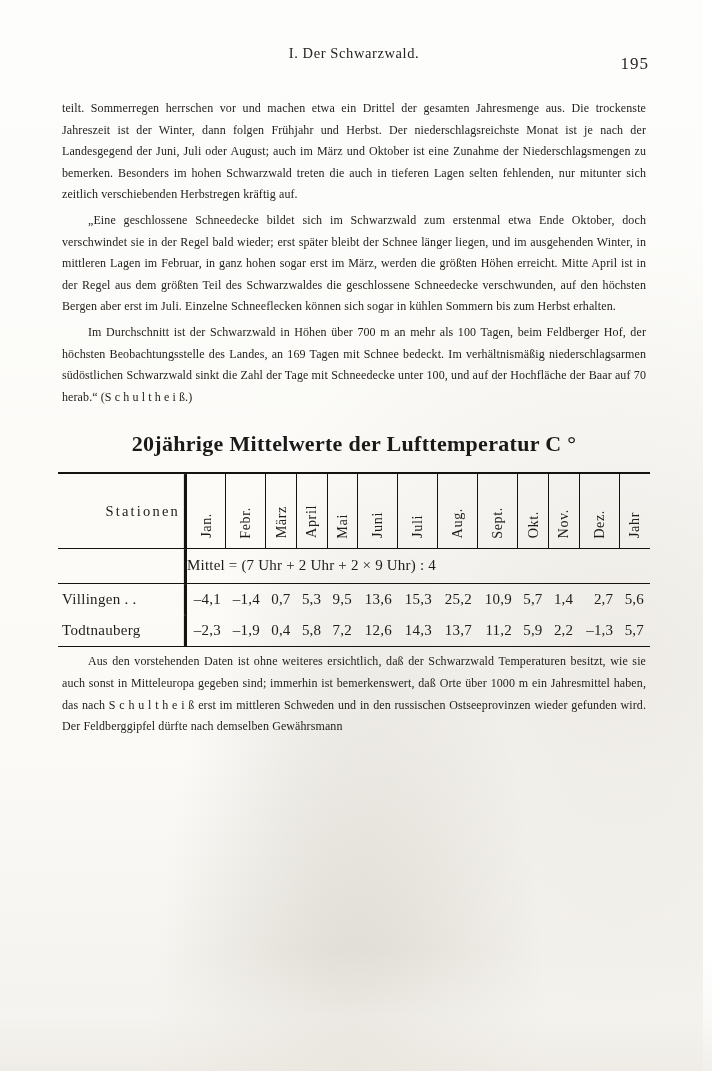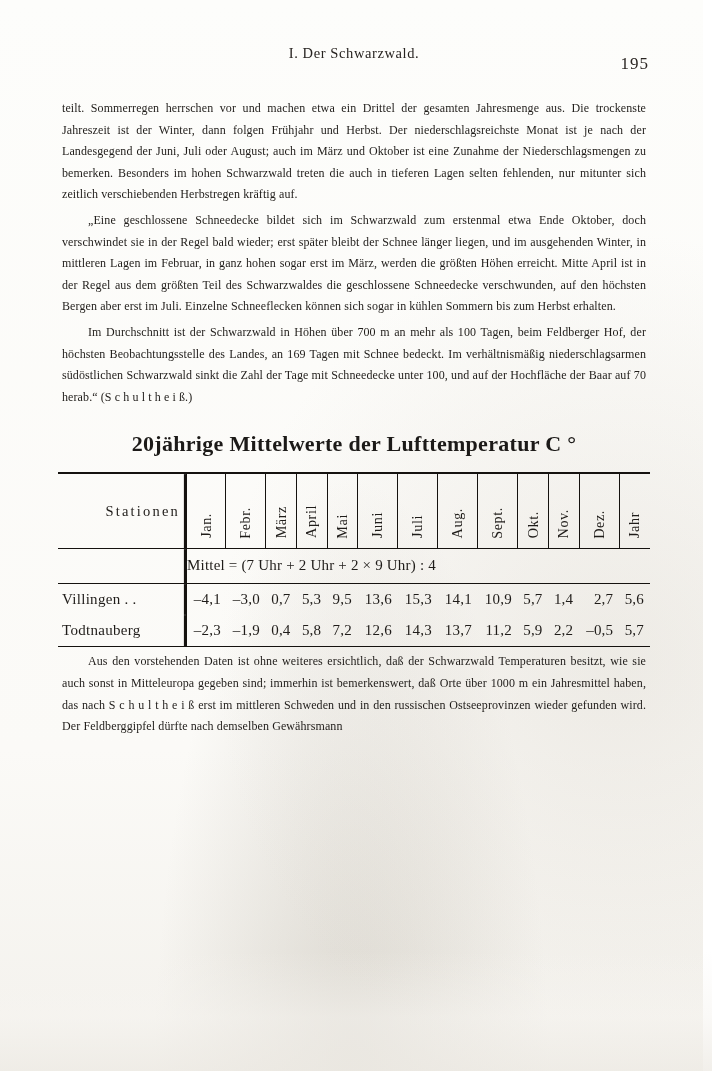--- a/index.html
+++ b/index.html
@@ -219,48 +219,48 @@
         <td></td>
         <td class="mittel dbl-left" colspan="13">Mittel = (7 Uhr + 2 Uhr + 2 × 9 Uhr) : 4</td>
       </tr>
       <tr class="rule-thin">
             <td colspan="15"></td>
           </tr>
 
       <tr class="data">
         <td class="stat">Villingen  . .</td>
         <td class="num firstnum dbl-left">–4,1</td>
-        <td class="num">–3,0</td>
+        <td class="num">–1,4</td>
         <td class="num">0,7</td>
         <td class="num">5,3</td>
         <td class="num">9,5</td>
         <td class="num">13,6</td>
         <td class="num">15,3</td>
-        <td class="num">14,1</td>
+        <td class="num">25,2</td>
         <td class="num">10,9</td>
         <td class="num">5,7</td>
         <td class="num">1,4</td>
         <td class="num">2,7</td>
         <td class="num">5,6</td>
       </tr>
 
       <tr class="data">
         <td class="stat">Todtnauberg</td>
         <td class="num firstnum dbl-left">–2,3</td>
         <td class="num">–1,9</td>
         <td class="num">0,4</td>
         <td class="num">5,8</td>
         <td class="num">7,2</td>
         <td class="num">12,6</td>
         <td class="num">14,3</td>
         <td class="num">13,7</td>
         <td class="num">11,2</td>
         <td class="num">5,9</td>
         <td class="num">2,2</td>
-        <td class="num">–0,5</td>
+        <td class="num">–1,3</td>
         <td class="num">5,7</td>
       </tr>
 
 
       <tr class="rule-thin">
             <td colspan="15"></td>
           </tr>
     </tbody>
       </table>
 

